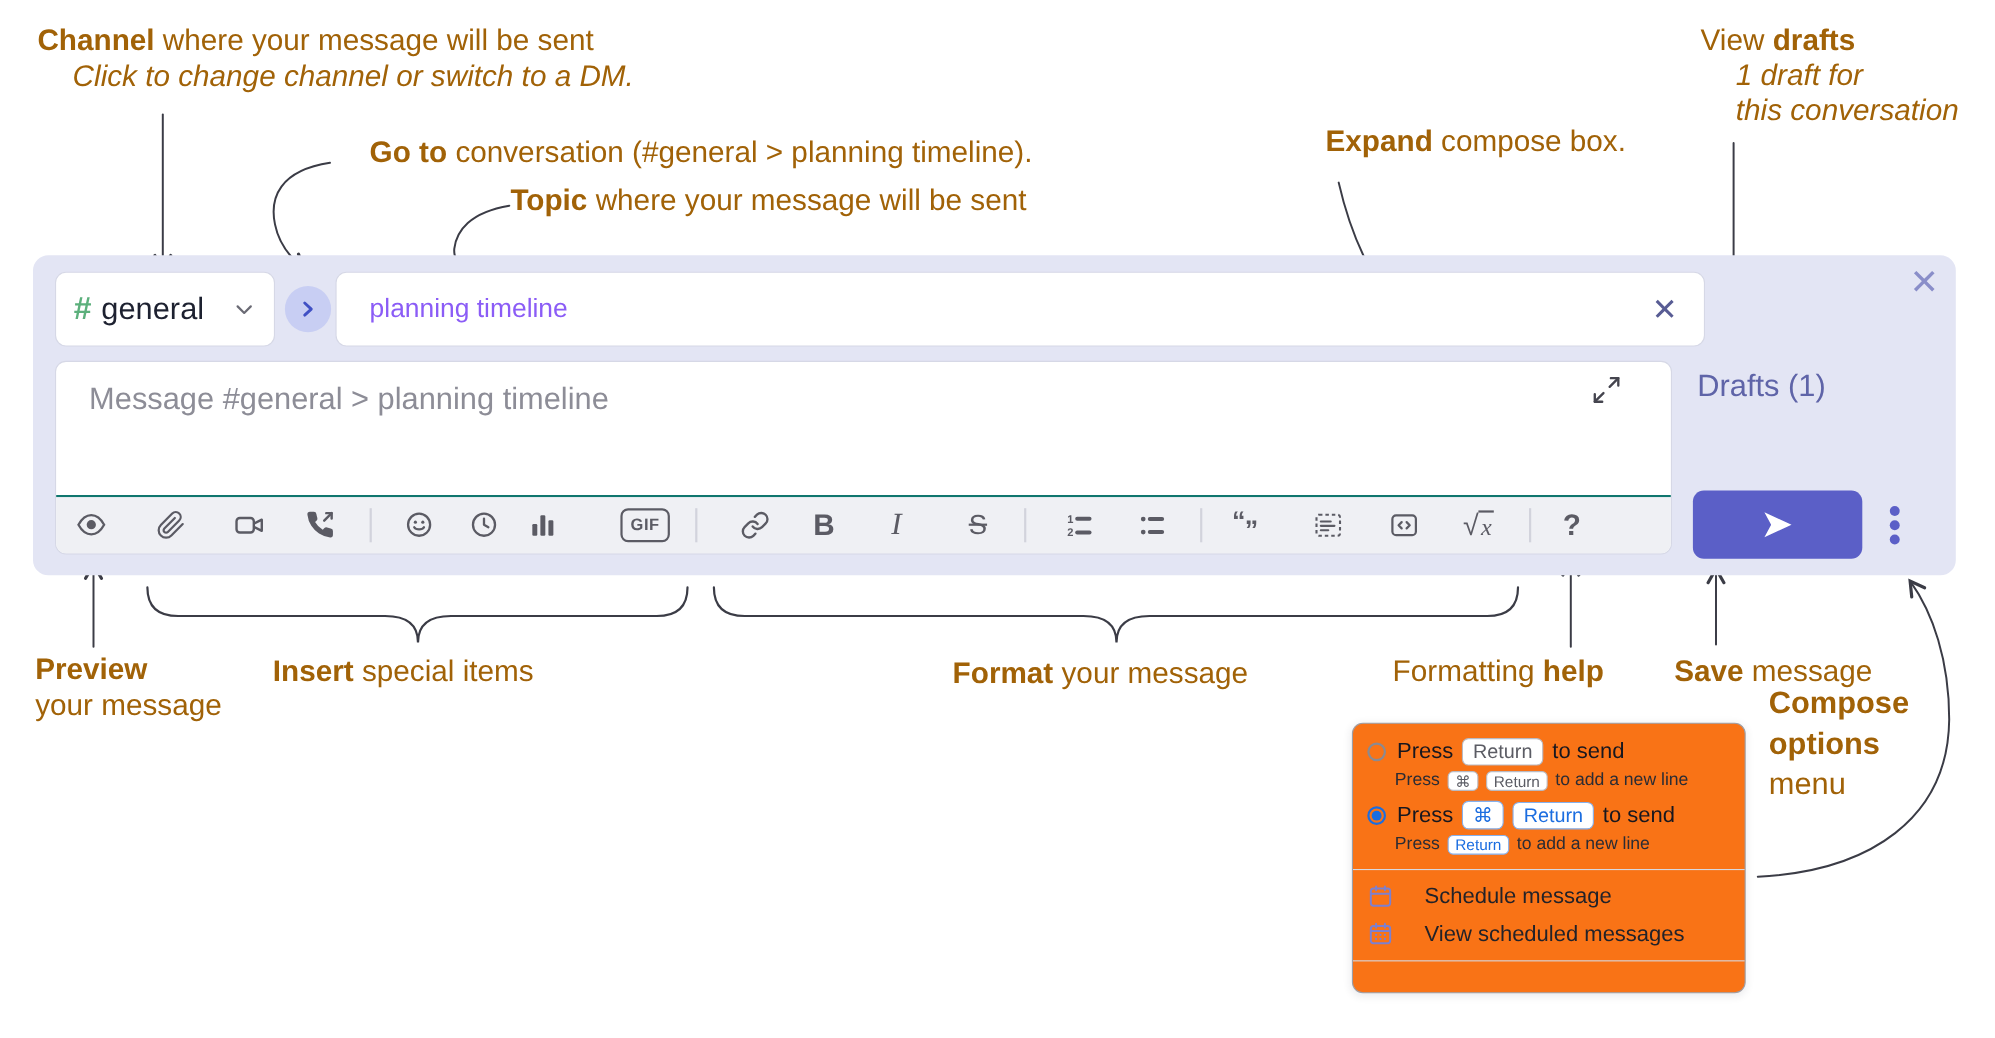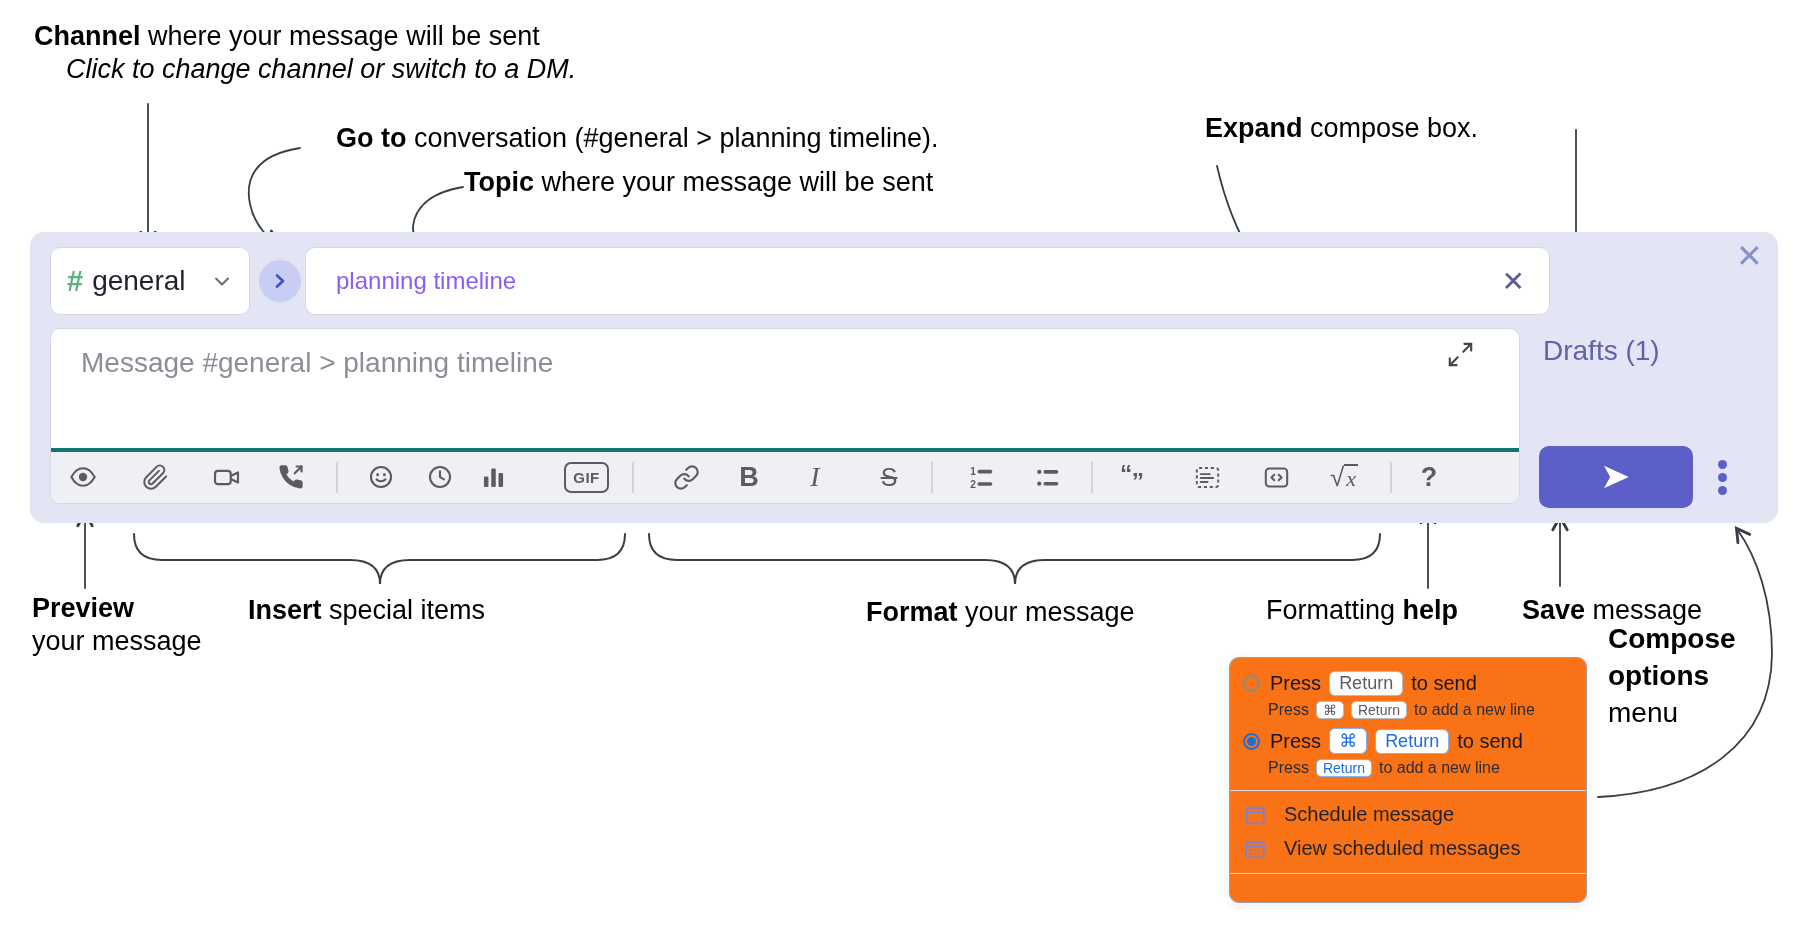--- a/index.html
+++ b/index.html
@@ -1,41 +1,41 @@
 <!DOCTYPE html>
 <html><head>
 <meta charset="utf-8">
 <style>
   html,body{margin:0;padding:0;background:#fff;}
   .canvas{position:relative;width:1814px;height:944px;background:#fff;overflow:hidden;
           font-family:"Liberation Sans",sans-serif;color:#272c3e;}
   svg.overlay{position:absolute;left:0;top:0;pointer-events:none;}
   
-  .ann{position:absolute;font-size:27px;line-height:33px;color:#000000;white-space:nowrap;}
+  .ann{position:absolute;font-size:27px;line-height:33px;color:#a16207;white-space:nowrap;}
   .ann .b{font-weight:bold;}
   .ann .it{font-style:italic;margin-left:32px;}
   
   .composer{position:absolute;left:30px;top:232px;width:1748px;height:291px;
             background:#e3e5f4;border-radius:14px;}
   .chip{position:absolute;background:#fff;border:1.5px solid #d6d8e6;border-radius:10px;
         box-sizing:border-box;display:flex;align-items:center;}
   .channel-sel{left:20px;top:15px;width:200px;height:68px;padding:0 16px;gap:9px;}
   .hash{color:#5cb07c;font-size:29px;font-weight:bold;}
   .chan-name{font-size:28px;color:#1d2130;}
   .go-circle{position:absolute;left:229px;top:28px;width:42px;height:42px;border-radius:50%;
              background:#c8cef3;display:flex;align-items:center;justify-content:center;}
   .topic-input{left:275px;top:15px;width:1245px;height:68px;padding:0 24px 0 30px;}
   .topic-text{font-size:24px;color:#8b5cf6;flex:1;}
   .xglyph{color:#585c94;font-size:28px;cursor:pointer;}
   .msg-box{position:absolute;left:20px;top:96px;width:1470px;height:176px;background:#fff;
            border:1.5px solid #d6d8e6;border-radius:10px;box-sizing:border-box;}
   .placeholder{position:absolute;left:30px;top:18px;font-size:28px;color:#8d8d97;}
   .expand-btn{position:absolute;left:1396px;top:12px;width:30px;height:30px;color:#45454f;}
   .toolbar{position:absolute;left:0;bottom:0;width:100%;height:51px;background:#eff0f4;
-           border-top:4px solid #0f766e;border-radius:0 0 9px 9px;}
+           border-top:2px solid #0f766e;border-radius:0 0 9px 9px;}
   .tbtn{position:absolute;top:2px;width:44px;height:46px;display:flex;align-items:center;
         justify-content:center;color:#5b5b64;cursor:pointer;}
   .tdiv{position:absolute;top:10px;width:2px;height:31px;background:#d2d3dc;}
   .tb-b{font-size:27px;font-weight:bold;}
   .tb-i{font-family:"Liberation Serif",serif;font-style:italic;font-size:28px;}
   .tb-s{font-size:25px;text-decoration:line-through;}
   .tb-q{font-size:27px;font-weight:bold;}
   .gifbox{border:2px solid #5b5b64;border-radius:7px;font-size:15px;font-weight:bold;
           padding:5px 7px;letter-spacing:.5px;}
   .sqrt{font-size:26px;}
@@ -54,21 +54,21 @@
   .opt{padding:3px 13px 0;display:flex;align-items:center;gap:10px;}
   .optsub{padding:5px 13px 6px 38px;display:flex;align-items:center;gap:7px;font-size:16px;color:#2b2c34;}
   .radio{width:17px;height:17px;border-radius:50%;border:2px solid #8a8a92;box-sizing:border-box;flex:none;}
   .radio.sel{border-color:#1b6de0;display:flex;align-items:center;justify-content:center;}
   .radio.sel i{width:9px;height:9px;border-radius:50%;background:#1b6de0;}
   .optline{font-size:20px;color:#17171f;display:flex;align-items:center;gap:8px;}
   .kcap{border:1.5px solid #b9bac2;border-radius:6px;padding:1px 9px;color:#5b5c64;font-size:18px;background:#fff;}
   .kcap.sm{font-size:14px;padding:0 6px;border-radius:5px;}
   .kcap.blue{border-color:#85b1ee;color:#1b6de0;}
   .pdiv{border-top:1.5px solid #d8d8de;margin:7px 0;}
-  .pitem{display:flex;align-items:flex-start;gap:17px;padding:5px 13px;cursor:pointer;}
+  .pitem{display:flex;align-items:center;gap:28px;padding:5px 13px;cursor:pointer;}
   .pitem .lbl{font-size:20px;color:#222229;}
   .picon{color:#7c80d0;flex:none;display:flex;}
 </style>
 </head>
 <body>
 
 <div class="canvas">
 
   <svg class="overlay" width="1814" height="944" viewBox="0 0 1814 944">
     <defs>
@@ -97,20 +97,25 @@
   </div>
   <div class="ann" style="left:336px;top:122px;">
     <span class="b">Go to</span><span> conversation (#general &gt; planning timeline).</span>
   </div>
   <div class="ann" style="left:464px;top:166px;">
     <span class="b">Topic</span><span> where your message will be sent</span>
   </div>
   <div class="ann" style="left:1205px;top:112px;text-align:right;">
     <span class="b">Expand</span><span> compose box.</span>
   </div>
+  <div class="ann" style="left:1546px;top:20px;line-height:32px;">
+    <div><span>View </span><span class="b">drafts</span></div>
+    <div class="it">1 draft for</div>
+    <div class="it">this conversation</div>
+  </div>
   <div class="ann" style="left:32px;top:592px;">
     <div class="b">Preview</div>
     <div>your message</div>
   </div>
   <div class="ann" style="left:248px;top:594px;">
     <span class="b">Insert</span><span> special items</span>
   </div>
   <div class="ann" style="left:866px;top:596px;">
     <span class="b">Format</span><span> your message</span>
   </div>

